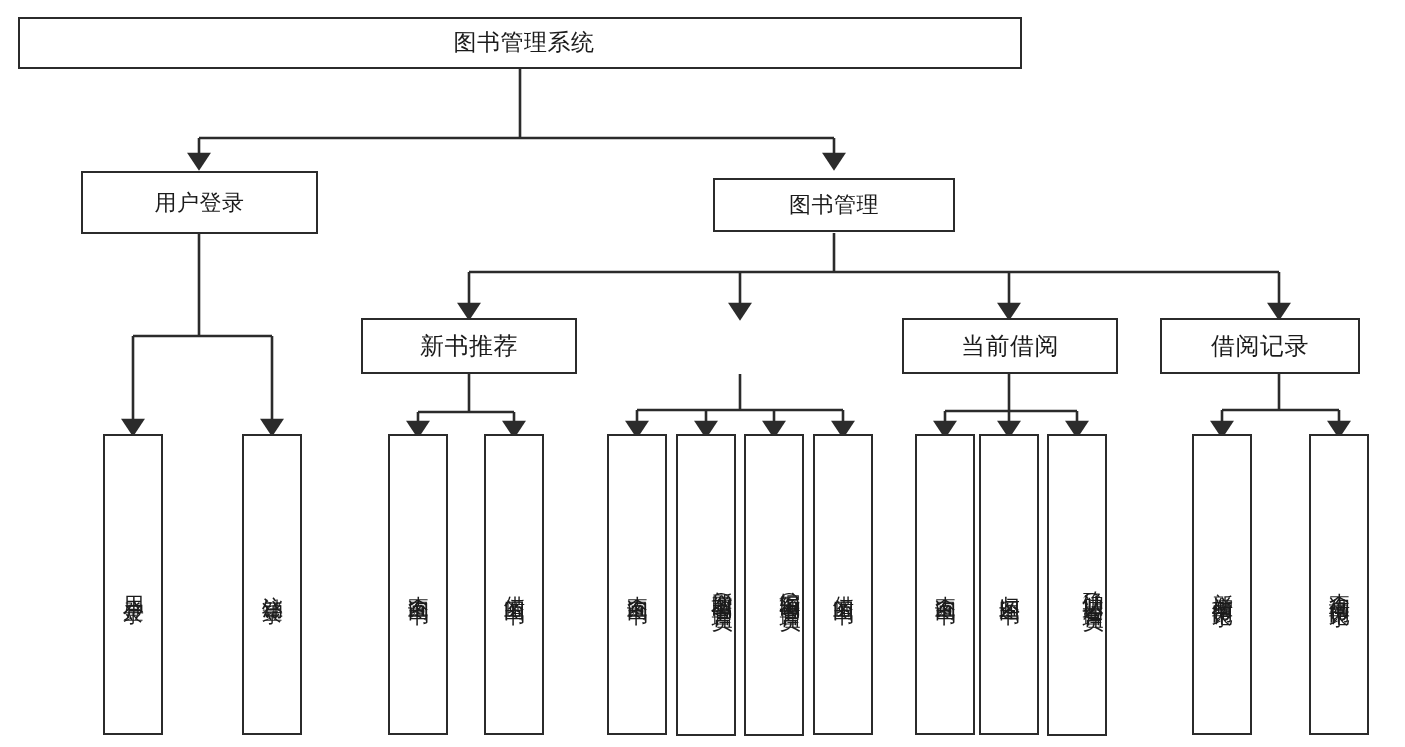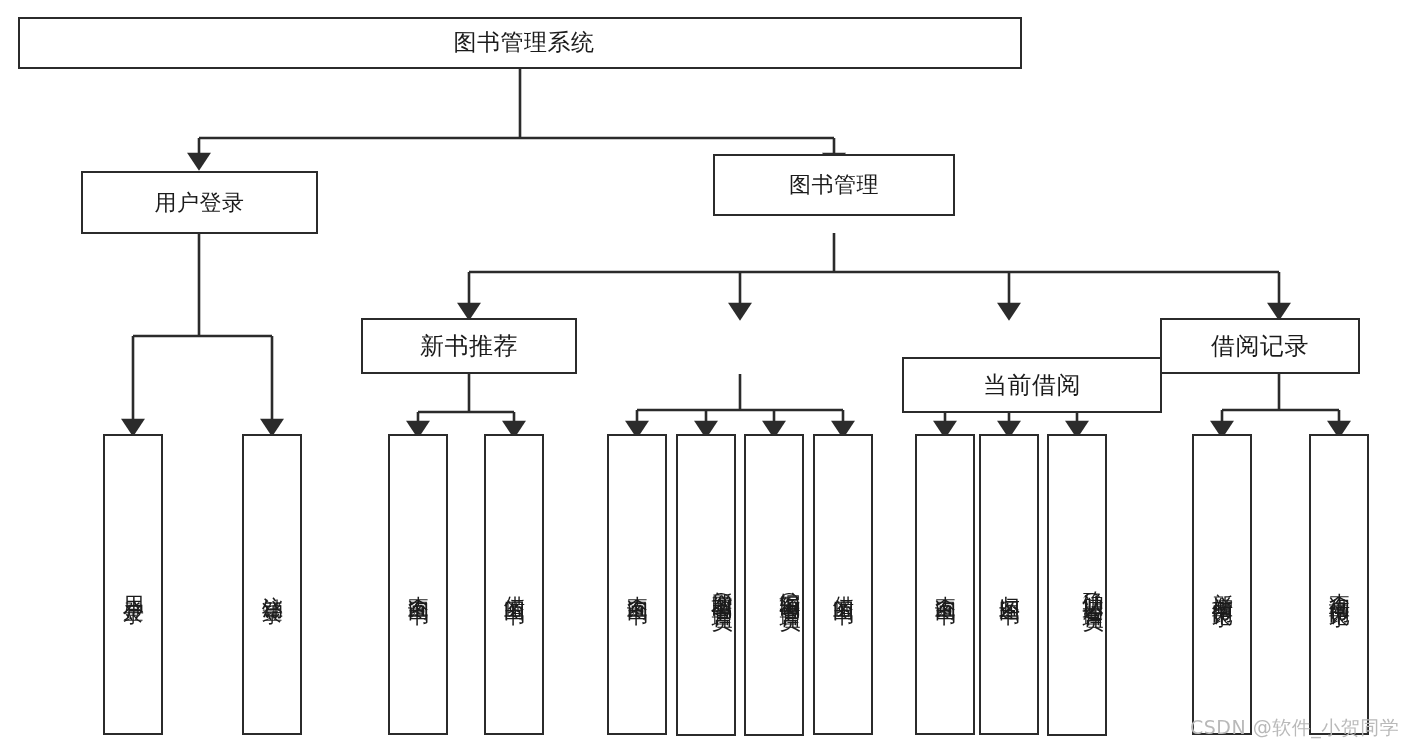--- a/index.html
+++ b/index.html
@@ -129,28 +129,28 @@
     </g>
   </svg>
 
   <div class="node root" style="left:18px; top:17px; width:1004px; height:52px;">
     <span>图书管理系统</span>
   </div>
 
   <div class="node lvl1" style="left:81px; top:171px; width:237px; height:63px;">
     <span>用户登录</span>
   </div>
-  <div class="node lvl1" style="left:713px; top:154px; width:242px; height:62px;">
+  <div class="node lvl1" style="left:713px; top:178px; width:242px; height:54px;">
     <span>图书管理</span>
   </div>
 
   <div class="node lvl2" style="left:361px; top:318px; width:216px; height:56px;">
     <span>新书推荐</span>
   </div>
-  <div class="node lvl2" style="left:902px; top:318px; width:260px; height:56px;margin-top:39px;">
+  <div class="node lvl2" style="left:902px; top:318px; width:216px; height:56px;">
     <span>当前借阅</span>
   </div>
   <div class="node lvl2" style="left:1160px; top:318px; width:200px; height:56px;">
     <span>借阅记录</span>
   </div>
 
   <div class="node leaf short" style="left:103px; top:434px; width:60px; height:301px;">
     <span>用户登录</span>
   </div>
   <div class="node leaf short" style="left:242px; top:434px; width:60px; height:301px;">
@@ -187,15 +187,14 @@
     <span>确认归还（管理员）</span>
   </div>
 
   <div class="node leaf short" style="left:1192px; top:434px; width:60px; height:301px;">
     <span>新增借阅记录</span>
   </div>
   <div class="node leaf short" style="left:1309px; top:434px; width:60px; height:301px;">
     <span>查询借阅记录</span>
   </div>
 
-  <div class="watermark" style="left:1190px; top:715px;">CSDN @软件_小贺同学</div>
 
 </div>
 
 </body></html>

